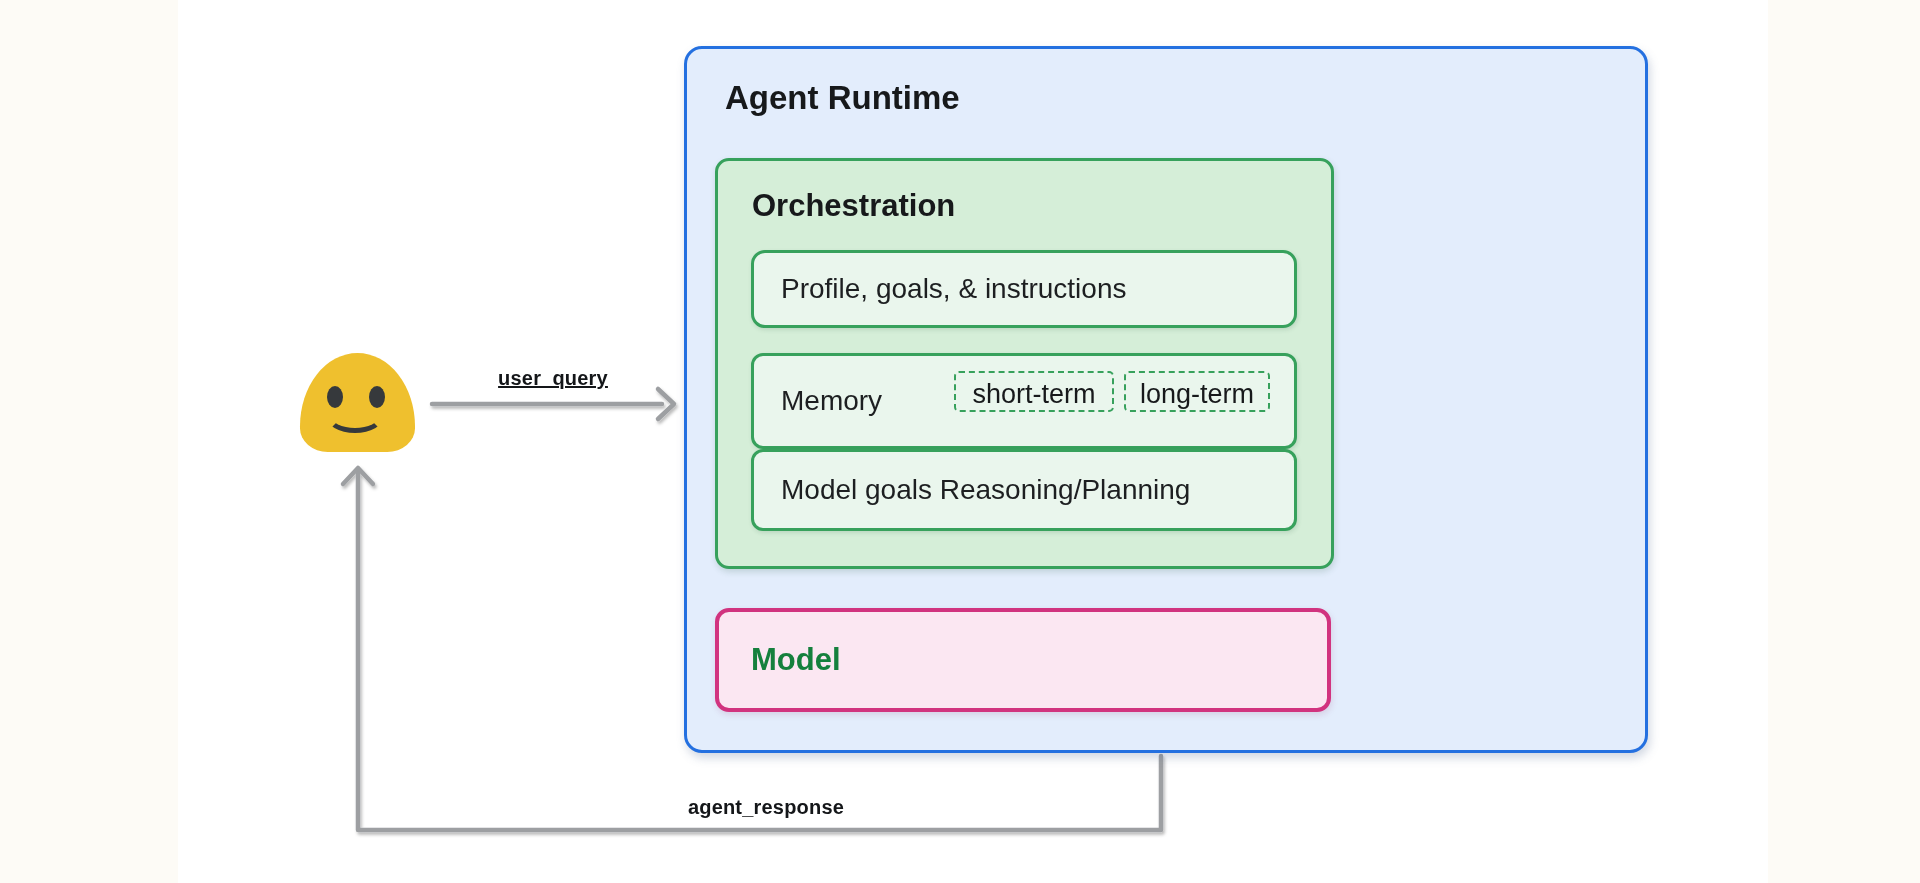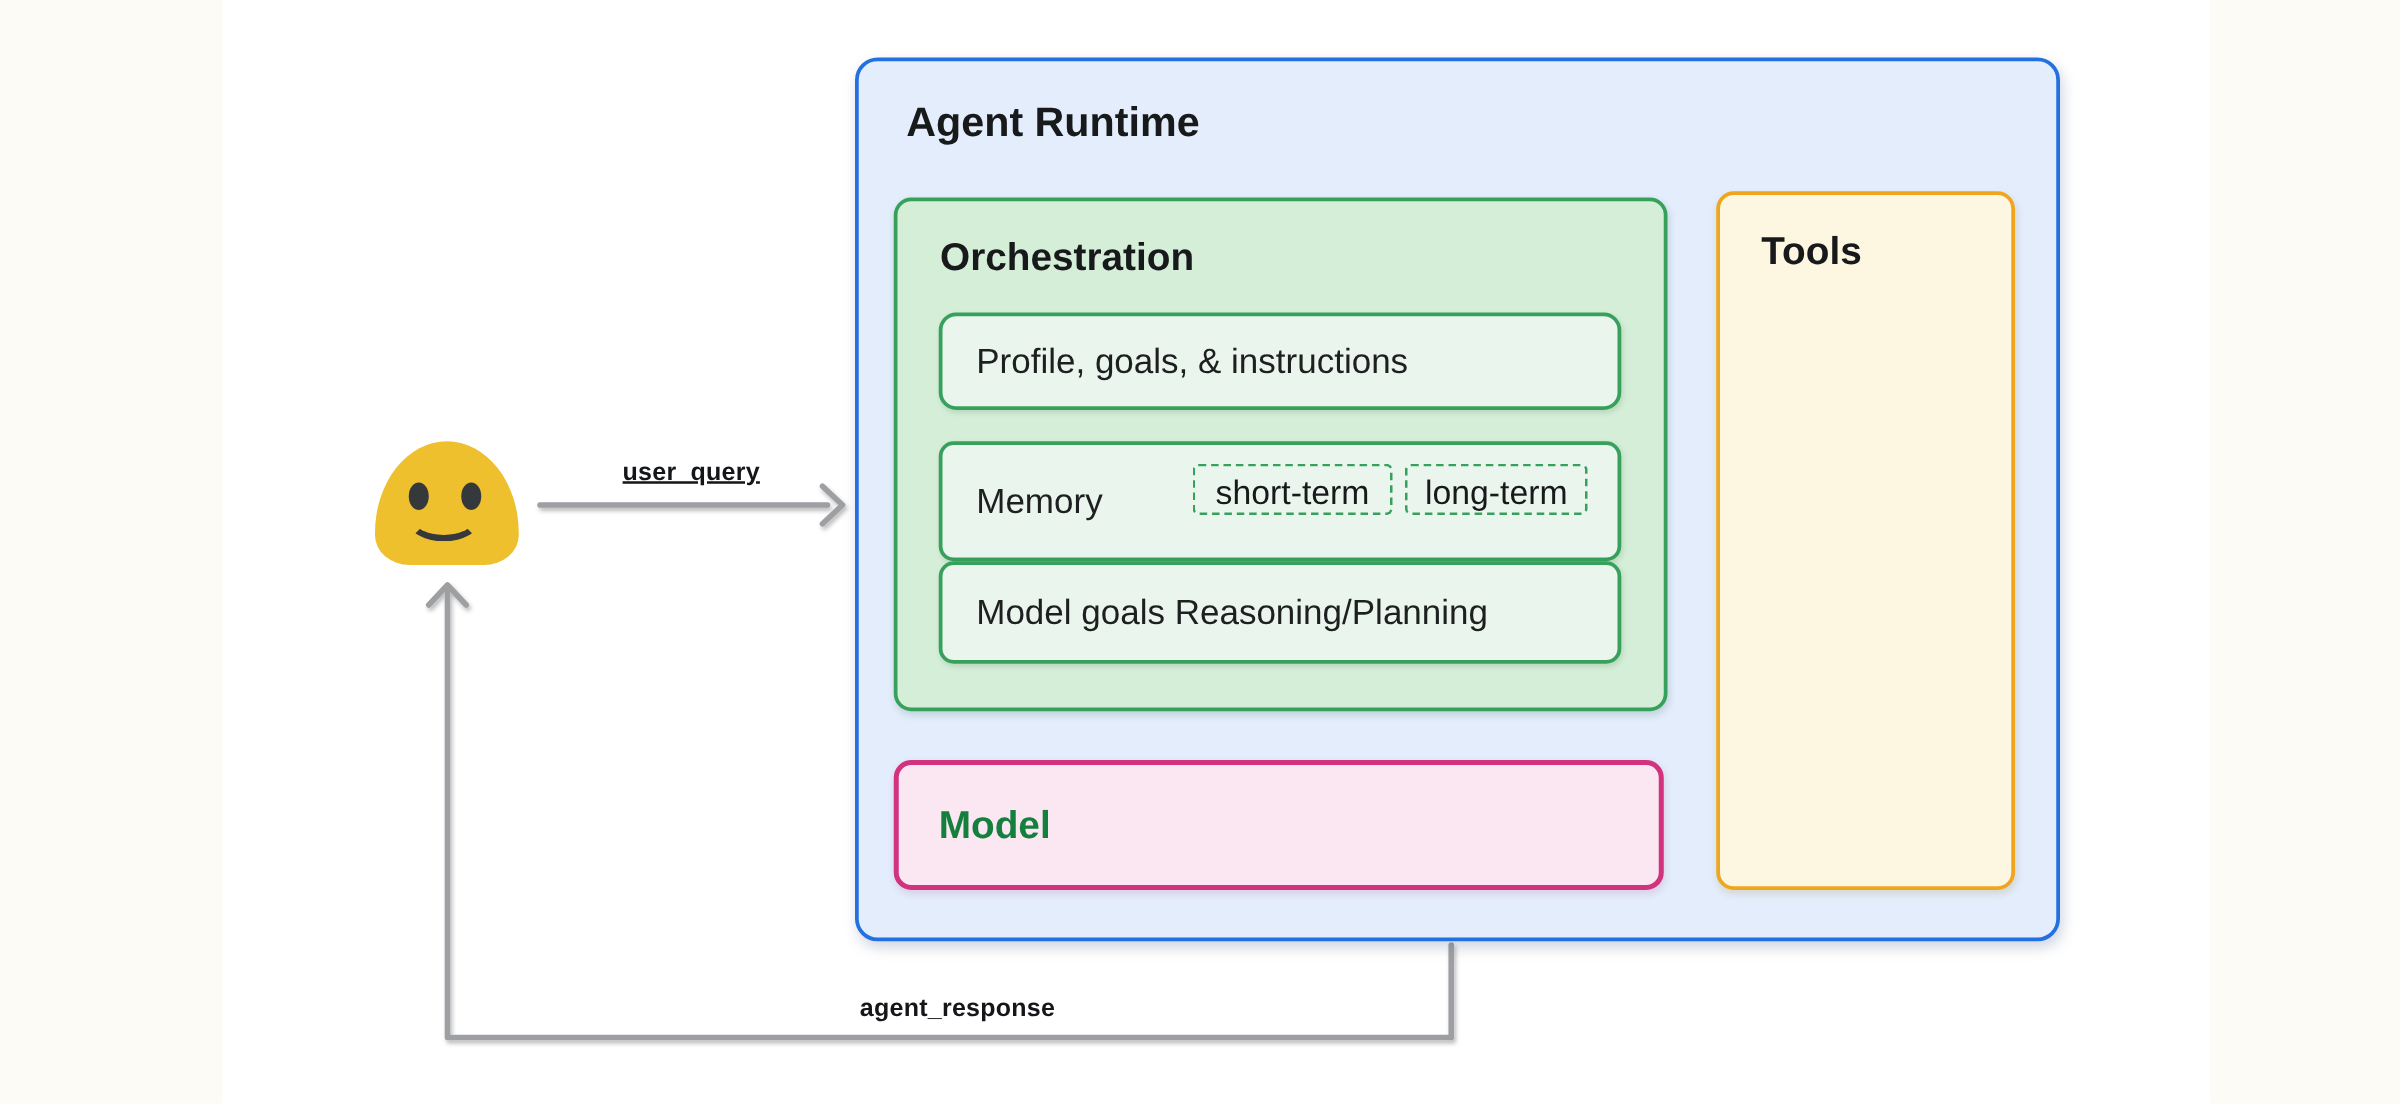--- a/index.html
+++ b/index.html
@@ -147,18 +147,15 @@
 
       <div class="orch-row row-reasoning">
         <span>Model goals Reasoning/Planning</span>
       </div>
     </div>
 
     <div class="box model-box">
       <span>Model</span>
     </div>
 
-    <div class="box tools-box">
-      <div class="tools-title">Tools</div>
-    </div>
   </div>
 
 </div>
 
 </body></html>

